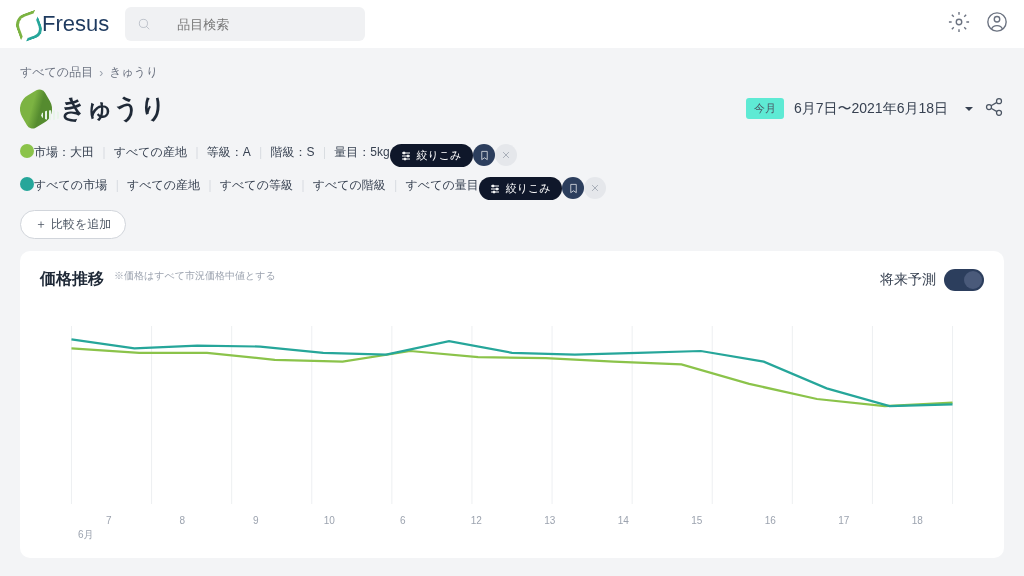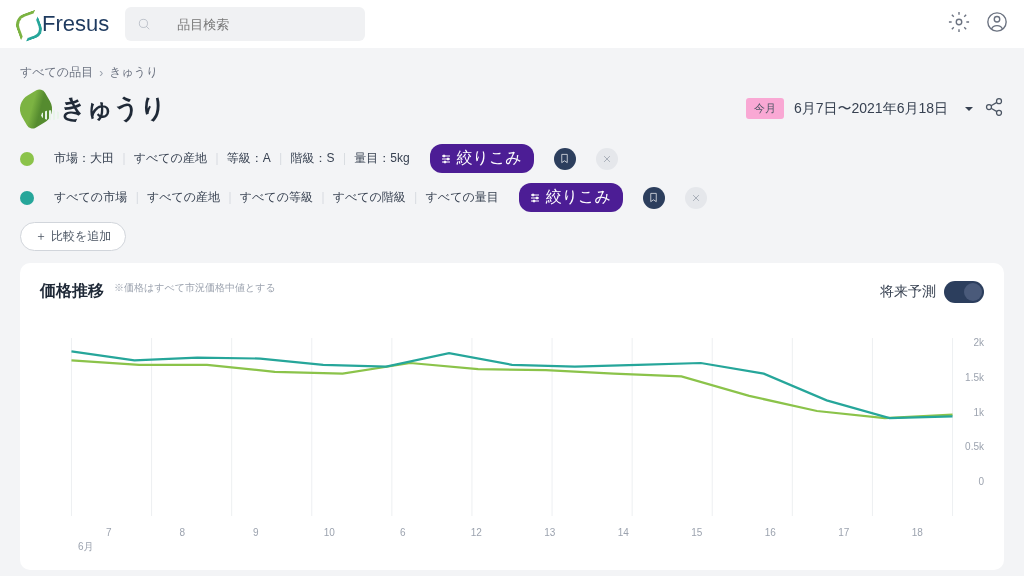--- a/index.html
+++ b/index.html
@@ -15,30 +15,30 @@
 .header-icons{margin-left:auto;display:flex;gap:16px}
 .header-icons svg{width:22px;height:22px;stroke:#6b7280;fill:none;stroke-width:1.5}
 .content{padding:16px 20px}
 .breadcrumb{font-size:12px;color:#6b7280;display:flex;gap:6px;align-items:center;margin-bottom:10px}
 .breadcrumb .sep{color:#9ca3af}
 .title-row{display:flex;align-items:center;margin-bottom:18px}
 .title{display:flex;align-items:center;gap:8px;font-size:26px;font-weight:700;color:#1f2937}
 .veg-icon{width:32px;height:32px;background:linear-gradient(135deg,#7cb342 40%,#558b2f 60%);border-radius:50% 20% 50% 20%;transform:rotate(-30deg);position:relative}
 .veg-icon::after{content:"";position:absolute;width:20px;height:10px;background:repeating-linear-gradient(90deg,#e8f5e9 0 2px,transparent 2px 4px);bottom:-2px;right:-4px;border-radius:50%;transform:rotate(30deg)}
 .date-controls{margin-left:auto;display:flex;align-items:center;gap:10px}
-.badge-today{background:#f9a8d4;font-size:11px;padding:3px 8px;border-radius:3px;color:#4b5563}
+.badge-today{background:#5eead4;font-size:11px;padding:3px 8px;border-radius:3px;color:#4b5563}
 .date-range{font-size:14px;color:#374151;display:flex;align-items:center;gap:16px}
 .date-range svg{width:10px;height:10px;fill:#374151}
 .share-icon svg{width:20px;height:20px;stroke:#4b5563;fill:none;stroke-width:1.5}
 .filters{margin-bottom:10px}
-.filter-row{display:flex;align-items:center;gap:20px;margin-bottom:10px;font-size:12px;color:#374151}
+.filter-row{display:flex;gap:0;margin-bottom:10px;font-size:12px;color:#374151}
 .dot{width:14px;height:14px;border-radius:50%}
 .filter-text{display:flex;gap:4px}
 .filter-text .div{color:#d1d5db}
-.pill{background:#4c1d95;color:#fff;font-size:16px;padding:4px 12px 4px 10px;border-radius:12px;display:flex;align-items:center;gap:5px}
+.pill{background:#0f172a;color:#fff;font-size:11px;padding:4px 12px 4px 10px;border-radius:12px;display:flex;align-items:center;gap:5px}
 .pill svg{width:12px;height:12px;stroke:#fff;fill:none;stroke-width:2}
 .icon-btn{width:22px;height:22px;border-radius:50%;display:flex;align-items:center;justify-content:center}
 .bookmark-btn{background:#2c3e5d}
 .bookmark-btn svg{width:11px;height:11px;stroke:#fff;fill:none;stroke-width:1.5}
 .close-btn{background:#e5e7eb}
 .close-btn svg{width:10px;height:10px;stroke:#9ca3af;stroke-width:2}
 .add-compare{border:1.5px solid #d1d5db;background:#fff;border-radius:18px;padding:5px 14px;font-size:12px;color:#4b5563;display:inline-flex;align-items:center;gap:4px}
 .card{background:#fff;border-radius:10px;padding:18px 20px 16px;margin-top:12px}
 .card-header{display:flex;align-items:flex-start;margin-bottom:24px}
 .card-title{font-size:16px;font-weight:700;color:#1f2937}
@@ -206,27 +206,20 @@
           <line x1="411.8181818181818" y1="10" x2="411.8181818181818" y2="170" stroke="#eef0f2" stroke-width="1"></line>
           <line x1="488.18181818181813" y1="10" x2="488.18181818181813" y2="170" stroke="#eef0f2" stroke-width="1"></line>
           <line x1="564.5454545454545" y1="10" x2="564.5454545454545" y2="170" stroke="#eef0f2" stroke-width="1"></line>
           <line x1="640.9090909090909" y1="10" x2="640.9090909090909" y2="170" stroke="#eef0f2" stroke-width="1"></line>
           <line x1="717.2727272727274" y1="10" x2="717.2727272727274" y2="170" stroke="#eef0f2" stroke-width="1"></line>
           <line x1="793.6363636363636" y1="10" x2="793.6363636363636" y2="170" stroke="#eef0f2" stroke-width="1"></line>
           <line x1="870" y1="10" x2="870" y2="170" stroke="#eef0f2" stroke-width="1"></line>
           <path d="M30 30 L94.61538461538466 34 L159.2307692307693 34 L223.84615384615384 40.39999999999999 L288.46153846153845 41.99999999999999 L353.076923076923 32.400000000000006 L417.6923076923077 38.00000000000001 L482.30769230769226 38.80000000000001 L546.9230769230769 41.99999999999999 L611.5384615384615 44.39999999999999 L676.1538461538462 61.99999999999999 L740.7692307692307 75.60000000000001 L805.3846153846154 82 L870 78.80000000000001 " fill="none" stroke="#8bc34a" stroke-width="2"></path>
           <path d="M30 21.999999999999993 L89.99999999999999 30 L149.99999999999997 27.599999999999998 L210.00000000000003 28.4 L269.99999999999994 34 L330 35.60000000000001 L390.00000000000006 23.599999999999994 L450 34 L509.9999999999999 35.60000000000001 L570.0000000000001 34 L630 32.400000000000006 L690 41.99999999999999 L750.0000000000001 66 L810.0000000000001 82 L870 80.39999999999999 " fill="none" stroke="#26a69a" stroke-width="2"></path>
         </svg>
-      <div class="y-labels" id="y-labels">
-          <span>2k</span>
-          <span>1.5k</span>
-          <span>1k</span>
-          <span>0.5k</span>
-          <span>0</span>
-        </div>
     </div>
     <div class="x-labels" id="x-labels">
         <span>7</span>
         <span>8</span>
         <span>9</span>
         <span>10</span>
         <span>6</span>
         <span>12</span>
         <span>13</span>
         <span>14</span>

